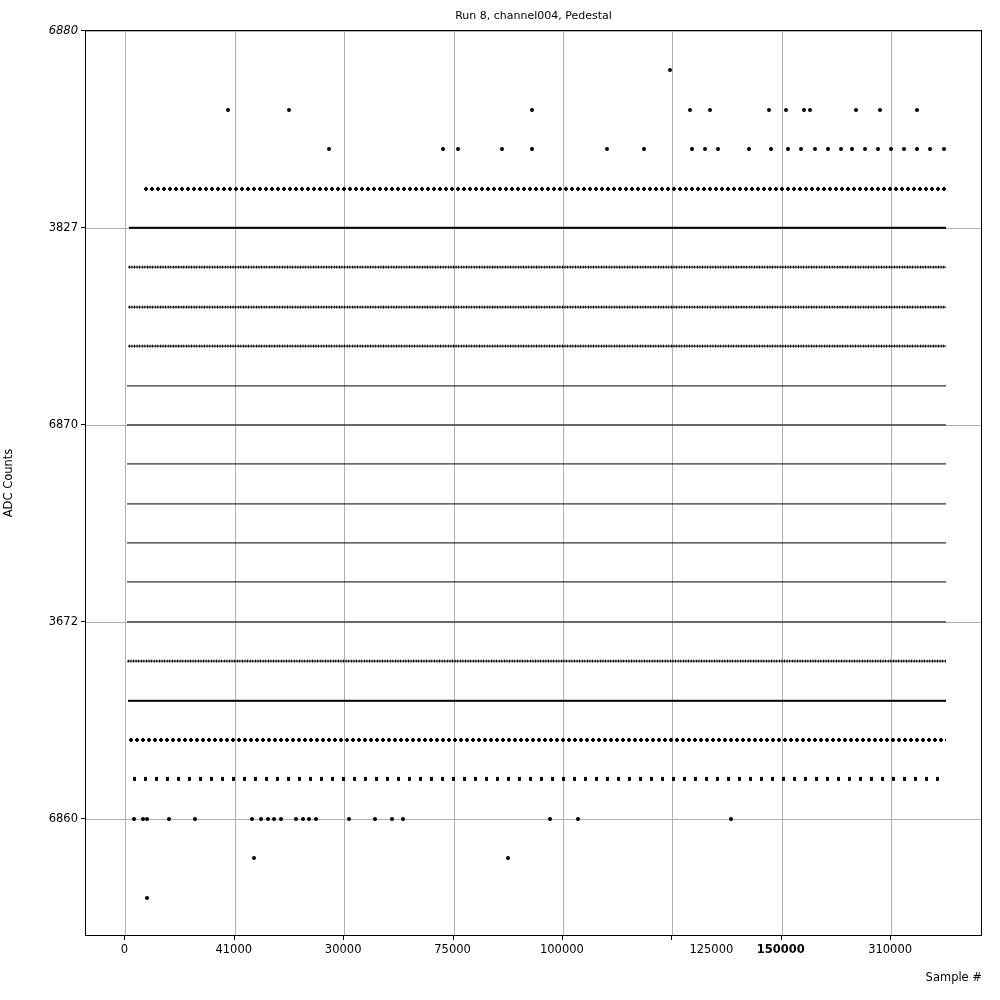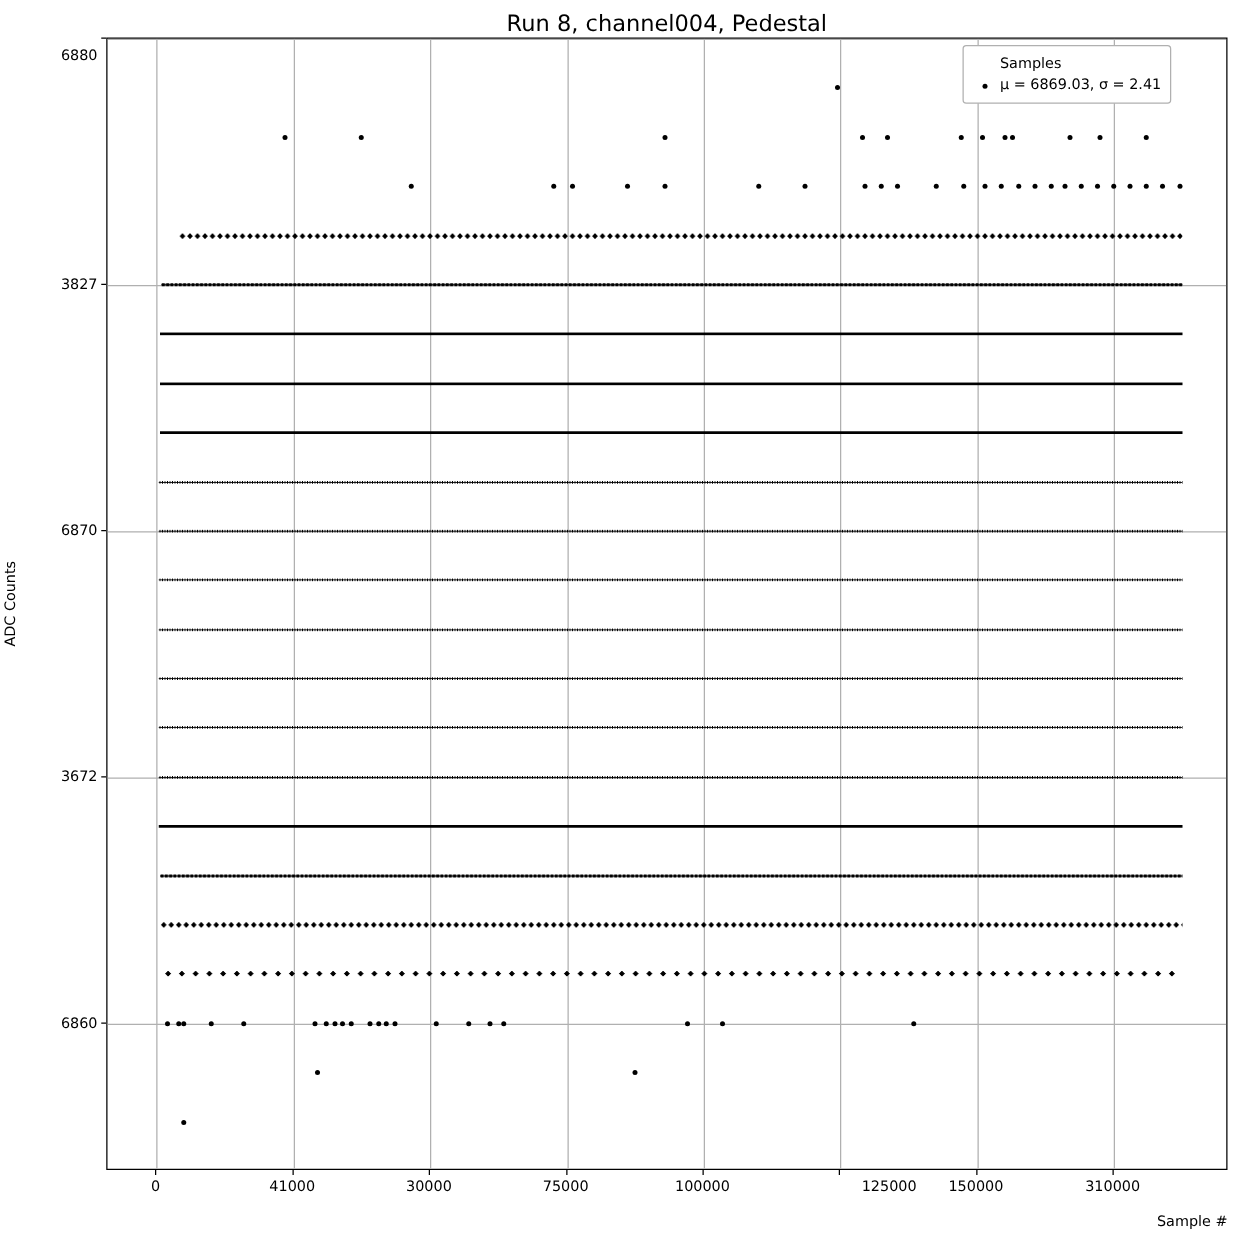--- a/index.html
+++ b/index.html
@@ -38,21 +38,21 @@
   }
   .gridline-h { left: 0; width: 100%; height: 1px; }
   .gridline-v { top: 0; height: 100%; width: 1px; }
 
   #chart-title {
     position: absolute;
     left: 85px;
     top: 9px;
     width: 897px;
     text-align: center;
-    font-size: 18px;
+    font-size: 11px;
     color: #000000;
   }
   #ylabel {
     position: absolute;
     left: 8px;
     top: 483px;
     transform: translate(-50%, -50%) rotate(-90deg);
     transform-origin: center center;
     font-size: 11.5px;
     white-space: nowrap;
@@ -159,21 +159,21 @@
   <div id="chart-title">Run 8, channel004, Pedestal</div>
 
   <div id="ylabel">ADC Counts</div>
   <div id="xlabel">Sample #</div>
 
   <div id="ytick-labels">
       <div class="ytick-label" style="top: 817.826px;">6860</div>
       <div class="ytick-label" style="top: 620.87px;">3672</div>
       <div class="ytick-label" style="top: 423.913px;">6870</div>
       <div class="ytick-label" style="top: 226.957px;">3827</div>
-      <div class="ytick-label" style="top: 44px;">6880</div>
+      <div class="ytick-label" style="top: 30px; font-style: italic;">6880</div>
     </div>
   <div id="xtick-labels"></div>
   <div id="tickmarks">
       <div class="tickmark-y" style="top: 817.826px;"></div>
       <div class="tickmark-y" style="top: 620.87px;"></div>
       <div class="tickmark-y" style="top: 423.913px;"></div>
       <div class="tickmark-y" style="top: 226.957px;"></div>
       <div class="tickmark-y" style="top: 30px;"></div>
       <div class="tickmark-x" style="left: 124.38px;"></div>
       <div class="tickmark-x" style="left: 233.771px;"></div>
@@ -276,32 +276,22 @@
         <div class="pt" style="left: 317.232px; top: 787.826px;"></div>
         <div class="pt" style="left: 463.815px; top: 787.826px;"></div>
         <div class="pt" style="left: 492.256px; top: 787.826px;"></div>
         <div class="pt" style="left: 645.402px; top: 787.826px;"></div>
         <div class="pt" style="left: 168.461px; top: 827.217px;"></div>
         <div class="pt" style="left: 422.246px; top: 827.217px;"></div>
         <div class="pt" style="left: 61.2585px; top: 866.609px;"></div>
       </div>
   </div>
 
-  <div id="legend">
-    <div class="legend-row">
-      <div class="legend-marker"></div>
-      <div class="legend-text">Samples</div>
-    </div>
-    <div class="legend-row">
-      <div class="legend-marker"><span class="dot"></span></div>
-      <div class="legend-text">μ = 6869.03, σ = 2.41</div>
-    </div>
-  </div>
 
 <div class="xtick-label" style="left: 124.38px;">0</div>
     <div class="xtick-label" style="left: 233.771px;">41000</div>
     <div class="xtick-label" style="left: 343.161px;">30000</div>
     <div class="xtick-label" style="left: 452.551px;">75000</div>
     <div class="xtick-label" style="left: 561.941px;">100000</div>
     <div class="xtick-label" style="left: 671.332px; margin-left: 40px;">125000</div>
-    <div class="xtick-label" style="left: 780.722px;">150000</div>
+    <div class="xtick-label" style="left: 780.722px; font-weight: bold;">150000</div>
     <div class="xtick-label" style="left: 890.112px;">310000</div>
   </div>
 
 </body></html>

